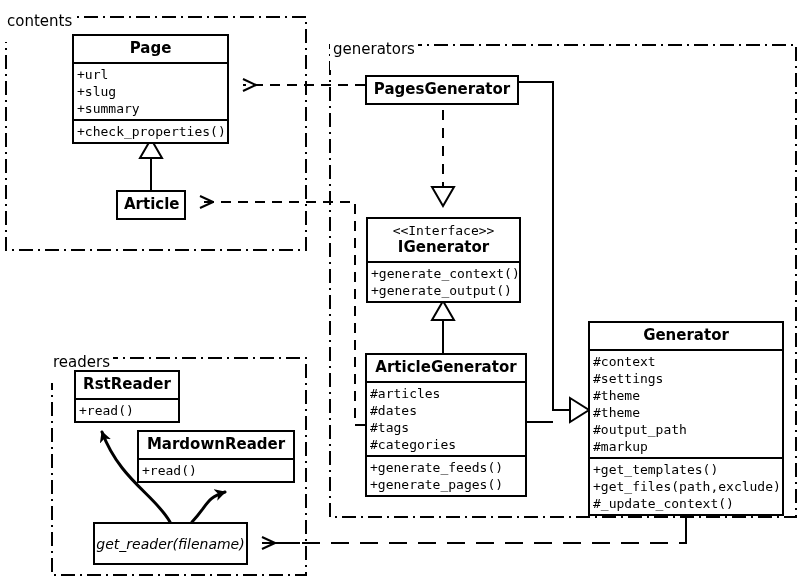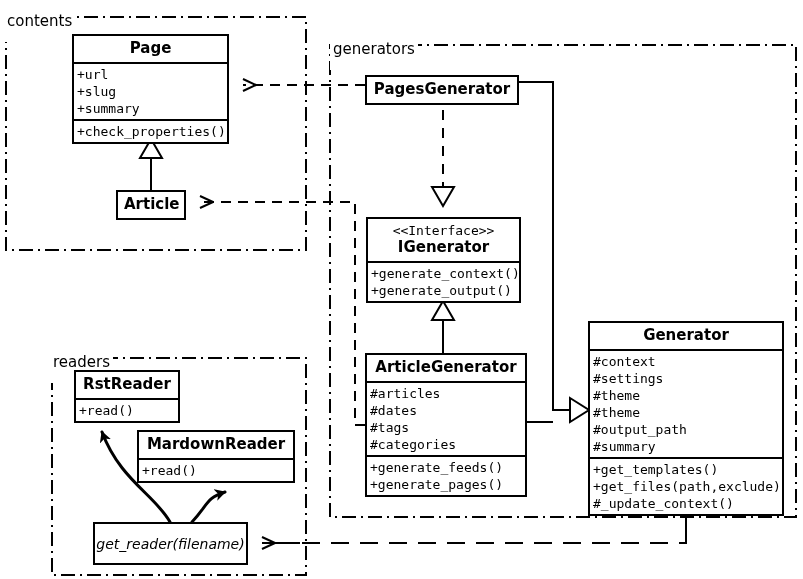--- a/index.html
+++ b/index.html
@@ -219,21 +219,21 @@
   </div>
 
   <div class="uml" style="left:588px; top:321px; width:196px;">
     <div class="name">Generator</div>
     <div class="compartment sep">
       <div class="member">#context</div>
       <div class="member">#settings</div>
       <div class="member">#theme</div>
       <div class="member">#theme</div>
       <div class="member">#output_path</div>
-      <div class="member">#summary</div>
+      <div class="member">#markup</div>
     </div>
     <div class="compartment sep">
       <div class="member">+get_templates()</div>
       <div class="member">+get_files(path,exclude)</div>
       <div class="member">#_update_context()</div>
     </div>
   </div>
 
   <div class="uml" style="left:74px; top:370px; width:106px;">
     <div class="name">RstReader</div>

